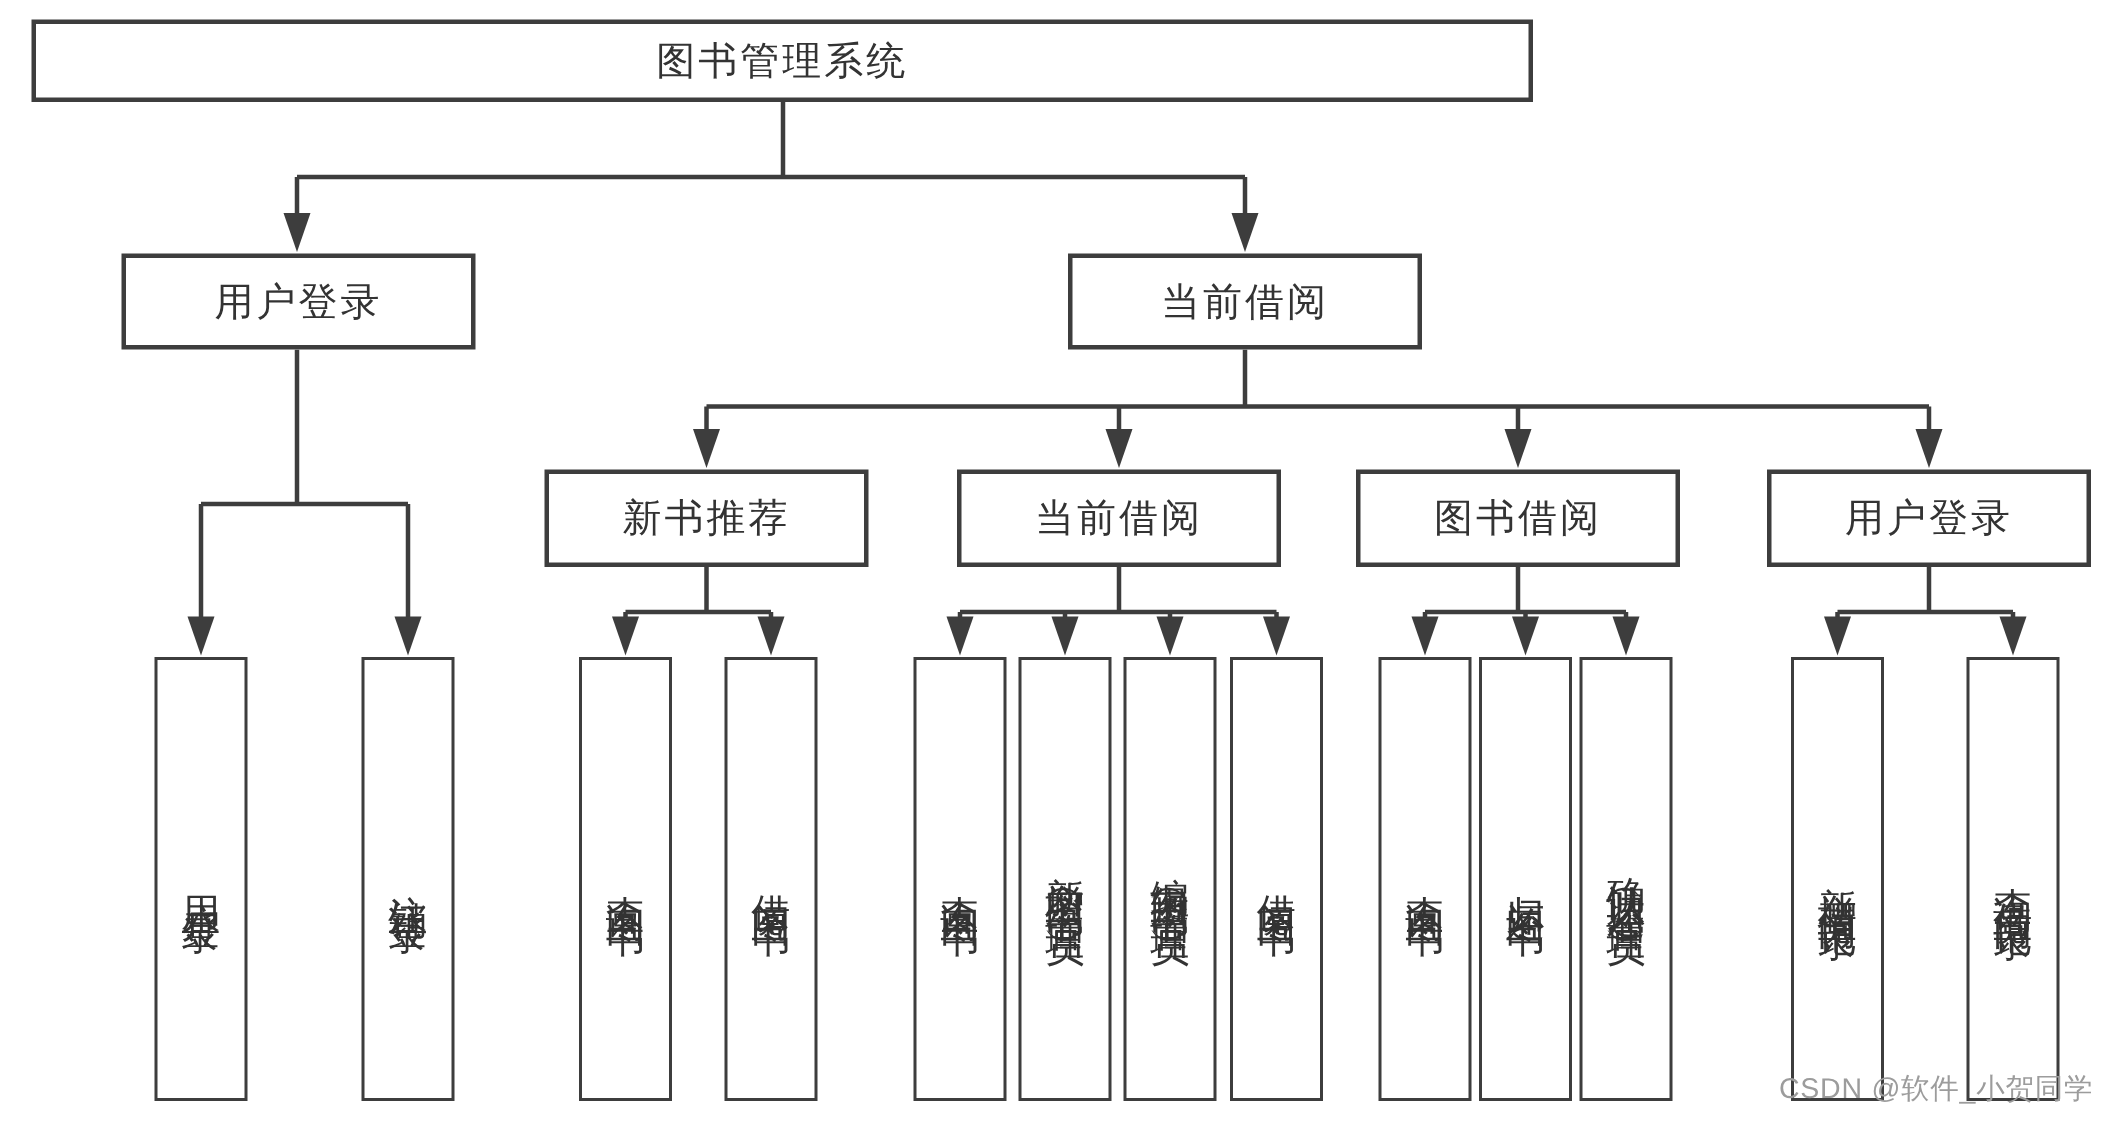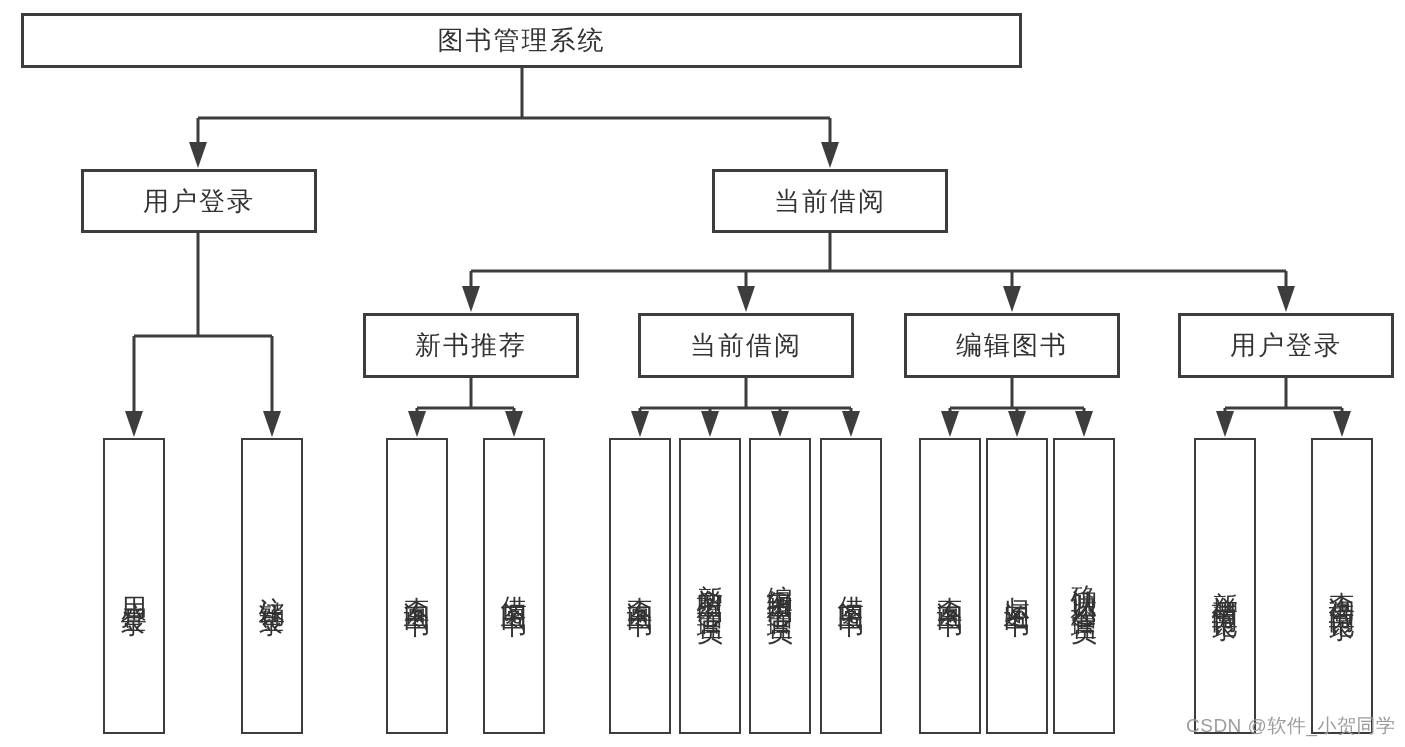--- a/index.html
+++ b/index.html
@@ -83,21 +83,21 @@
     <span class="hlabel">当前借阅</span>
   </div>
 
   <div class="node l3" style="left:363px">
     <span class="hlabel">新书推荐</span>
   </div>
   <div class="node l3" style="left:638px">
     <span class="hlabel">当前借阅</span>
   </div>
   <div class="node l3" style="left:904px">
-    <span class="hlabel">编辑图书</span>
+    <span class="hlabel">图书借阅</span>
   </div>
   <div class="node l3" style="left:1178px">
     <span class="hlabel">用户登录</span>
   </div>
 
   <div class="node leaf" style="left:103px">
     <span class="vtext">用户登录</span>
   </div>
   <div class="node leaf" style="left:241px">
     <span class="vtext">注销登录</span>

